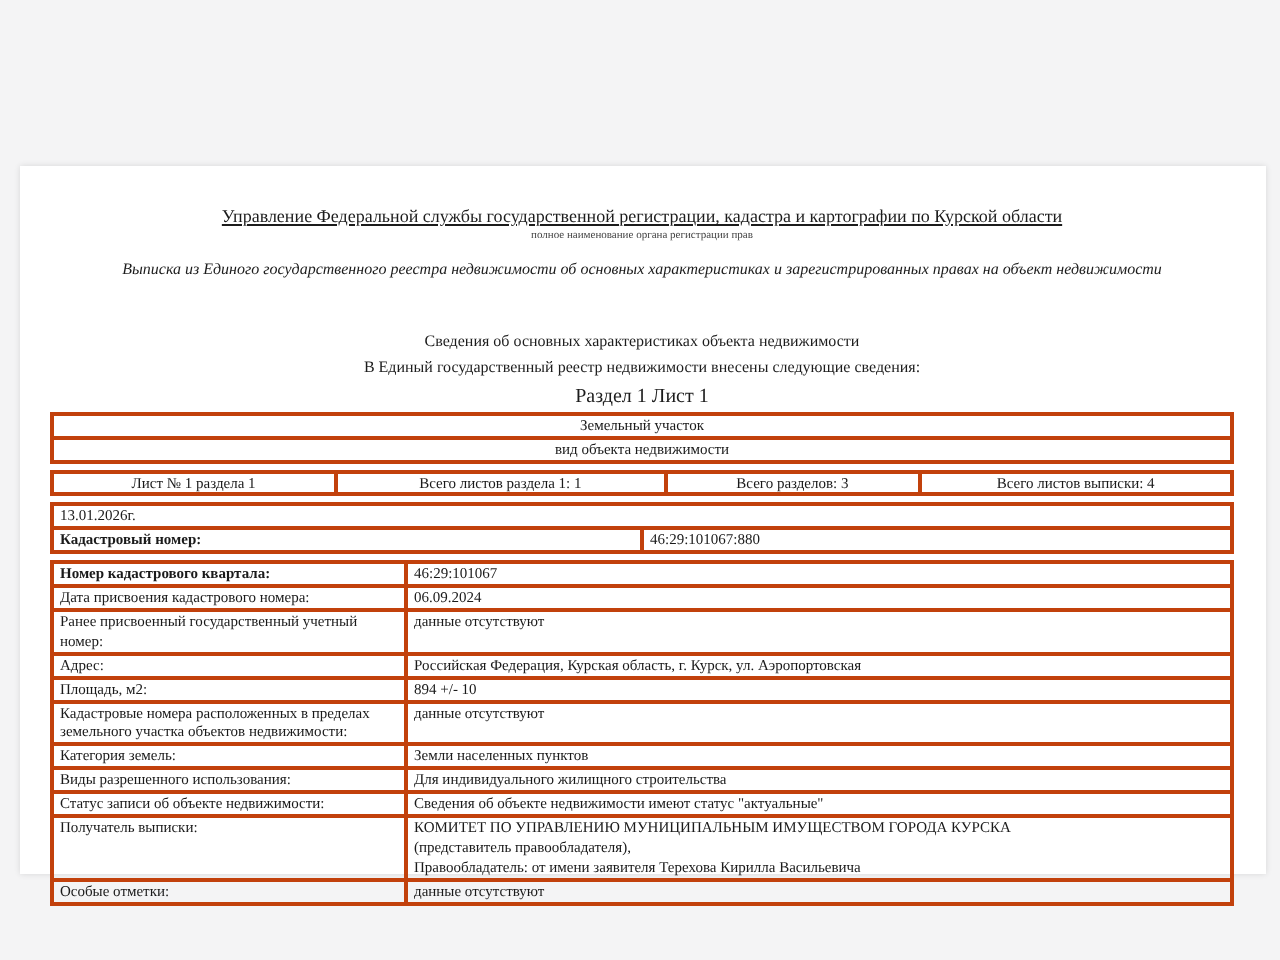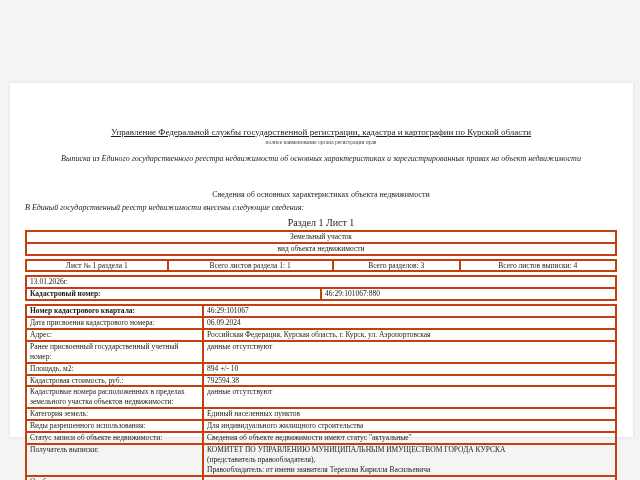--- a/index.html
+++ b/index.html
@@ -8,21 +8,21 @@
     background:#f4f4f5;
     font-family:"Liberation Serif","DejaVu Serif",serif;
     color:#222;
   }
   .page {
     position:absolute;
     left:10px; top:83px;
     width:623px; height:354px;
     background:#ffffff;
     box-shadow:0 0 3px rgba(0,0,0,0.12);
-    padding:44px 0 0 15px;
+    padding:20px 0 0 15px;
   }
   .content { width:592px; }
   .doc-title {
     text-align:center;
     font-size:9px;
     line-height:1.2;
     text-decoration:underline;
     color:#1c1c1c;
   }
   .doc-title-note {
@@ -38,25 +38,24 @@
     color:#1c1c1c;
     font-style:italic;
   }
   .section-heading {
     text-align:center;
     font-size:8px;
     margin-top:27px;
     color:#1c1c1c;
   }
   .intro-line {
-    text-align:left;
+    text-align:center;
     font-size:8px;
     margin-top:4px;
     color:#1c1c1c;
-    font-style:italic;
   }
   .section-page {
     text-align:center;
     font-size:10px;
     margin:5px 0 2px 0;
     color:#1c1c1c;
   }
   table.tbl {
     width:592px;
     border-collapse:collapse;
@@ -133,42 +132,38 @@
       <tbody>
           <tr>
         <td class="w-label">Номер кадастрового квартала:</td>
         <td class="w-value value">46:29:101067</td>
       </tr>
       <tr>
         <td>Дата присвоения кадастрового номера:</td>
         <td class="value">06.09.2024</td>
       </tr>
       <tr>
+        <td>Ранее присвоенный государственный учетный номер:</td>
+        <td class="value">данные отсутствуют</td>
+      </tr>
+      <tr>
         <td>Адрес:</td>
         <td class="value">Российская Федерация, Курская область, г. Курск, ул. Аэропортовская</td>
       </tr>
       <tr>
-        <td>Ранее присвоенный государственный учетный номер:</td>
-        <td class="value">данные отсутствуют</td>
-      </tr>
-      <tr>
         <td>Площадь, м2:</td>
         <td class="value">894 +/- 10</td>
-      </tr>
-      <tr>
-        <td>Кадастровая стоимость, руб.:</td>
-        <td class="value">792594.38</td>
       </tr>
       <tr>
         <td>Кадастровые номера расположенных в пределах земельного участка объектов недвижимости:</td>
         <td class="value">данные отсутствуют</td>
       </tr>
       <tr>
         <td>Категория земель:</td>
-        <td class="value">Единый населенных пунктов</td>
+        <td class="value">Земли населенных пунктов</td>
       </tr>
       <tr>
         <td>Виды разрешенного использования:</td>
         <td class="value">Для индивидуального жилищного строительства</td>
       </tr>
       <tr>
         <td>Статус записи об объекте недвижимости:</td>
         <td class="value">Сведения об объекте недвижимости имеют статус "актуальные"</td>
       </tr>
       <tr>

